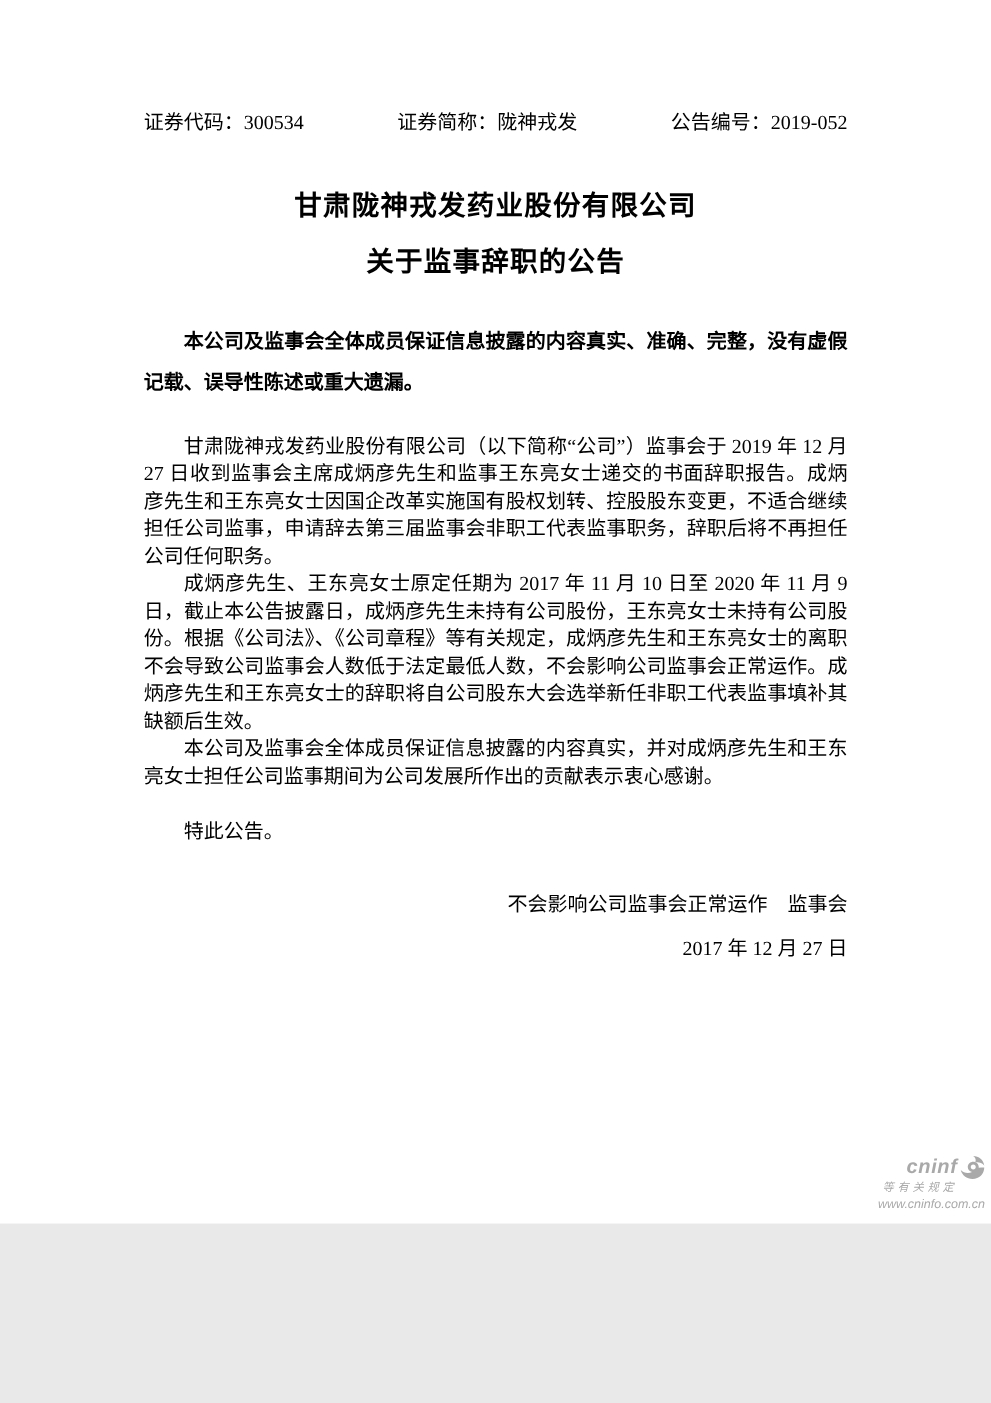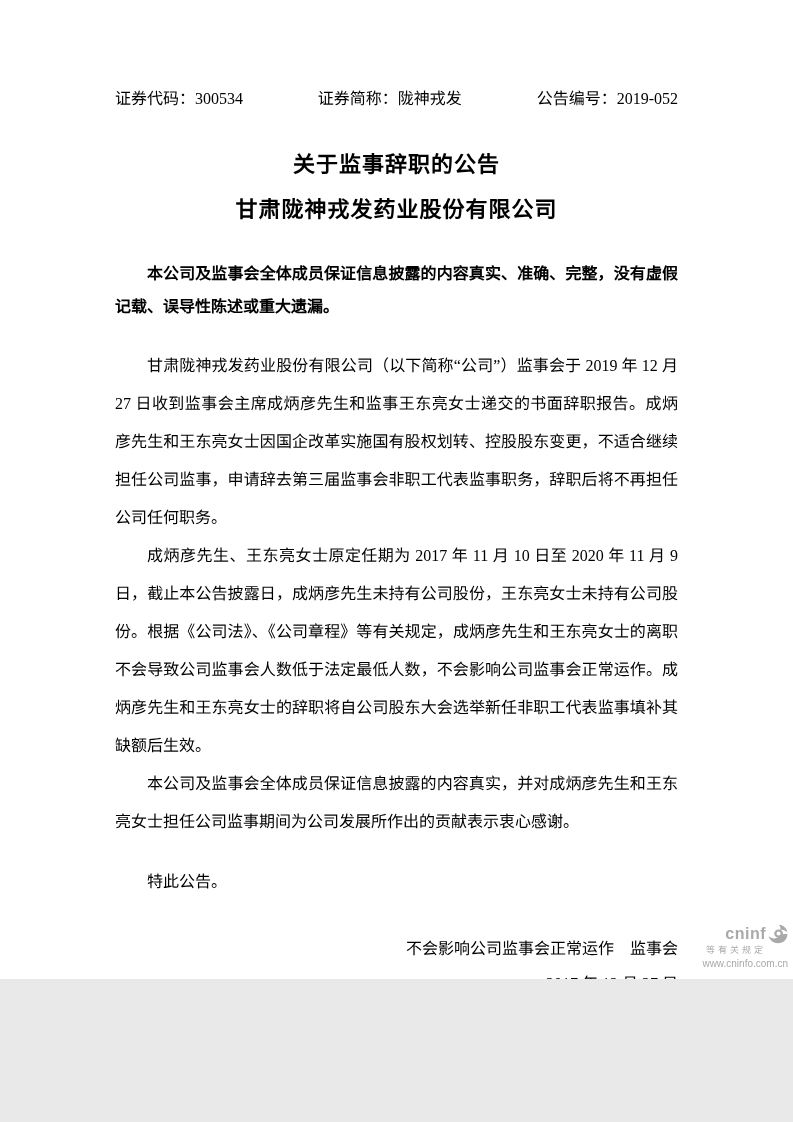--- a/index.html
+++ b/index.html
@@ -44,21 +44,21 @@
     font-weight: bold;
     font-family: Liberation Serif, serif;
     font-size: 16px;
     line-height: 32.5px;
     text-align: justify;
     text-indent: 2em;
   }
   .doc-body p {
     margin: 0;
     font-size: 16px;
-    line-height: 38px;
+    line-height: 22px;
     text-align: justify;
     text-indent: 2em;
     word-break: break-all;
   }
   .closing {
     margin-top: 22px !important;
   }
   .signature-block {
     margin-top: 30px;
     text-align: right;
@@ -66,20 +66,21 @@
     line-height: 35px;
   }
   .watermark {
     position: absolute;
     right: 5px;
     bottom: 10px;
     color: #a9a9a9;
     text-align: center;
     font-family: "Liberation Sans", "DejaVu Sans", sans-serif;
     user-select: none;
+    font-style: italic;
   }
   .wm-row1 {
     display: flex;
     align-items: center;
     justify-content: flex-end;
     gap: 2px;
   }
   .wm-brand {
     font-weight: bold;
     font-size: 16px;
@@ -106,22 +107,22 @@
 <div class="page">
   <div class="content">
 
     <div class="header-row">
       <span>证券代码：300534</span>
       <span>证券简称：陇神戎发</span>
       <span>公告编号：2019-052</span>
     </div>
 
     <div class="title-block">
+      <div>甘肃陇神戎发药业股份有限公司</div>
       <div>关于监事辞职的公告</div>
-      <div>甘肃陇神戎发药业股份有限公司</div>
     </div>
 
     <div class="disclaimer">本公司及监事会全体成员保证信息披露的内容真实、准确、完整，没有虚假记载、误导性陈述或重大遗漏。</div>
 
     <div class="doc-body">
       <p>甘肃陇神戎发药业股份有限公司（以下简称“公司”）监事会于 2019 年 12 月 27 日收到监事会主席成炳彦先生和监事王东亮女士递交的书面辞职报告。成炳彦先生和王东亮女士因国企改革实施国有股权划转、控股股东变更，不适合继续担任公司监事，申请辞去第三届监事会非职工代表监事职务，辞职后将不再担任公司任何职务。</p>
       <p>成炳彦先生、王东亮女士原定任期为 2017 年 11 月 10 日至 2020 年 11 月 9 日，截止本公告披露日，成炳彦先生未持有公司股份，王东亮女士未持有公司股份。根据《公司法》、《公司章程》等有关规定，成炳彦先生和王东亮女士的离职不会导致公司监事会人数低于法定最低人数，不会影响公司监事会正常运作。成炳彦先生和王东亮女士的辞职将自公司股东大会选举新任非职工代表监事填补其缺额后生效。</p>
       <p>本公司及监事会全体成员保证信息披露的内容真实，并对成炳彦先生和王东亮女士担任公司监事期间为公司发展所作出的贡献表示衷心感谢。</p>
       <p class="closing">特此公告。</p>
     </div>

